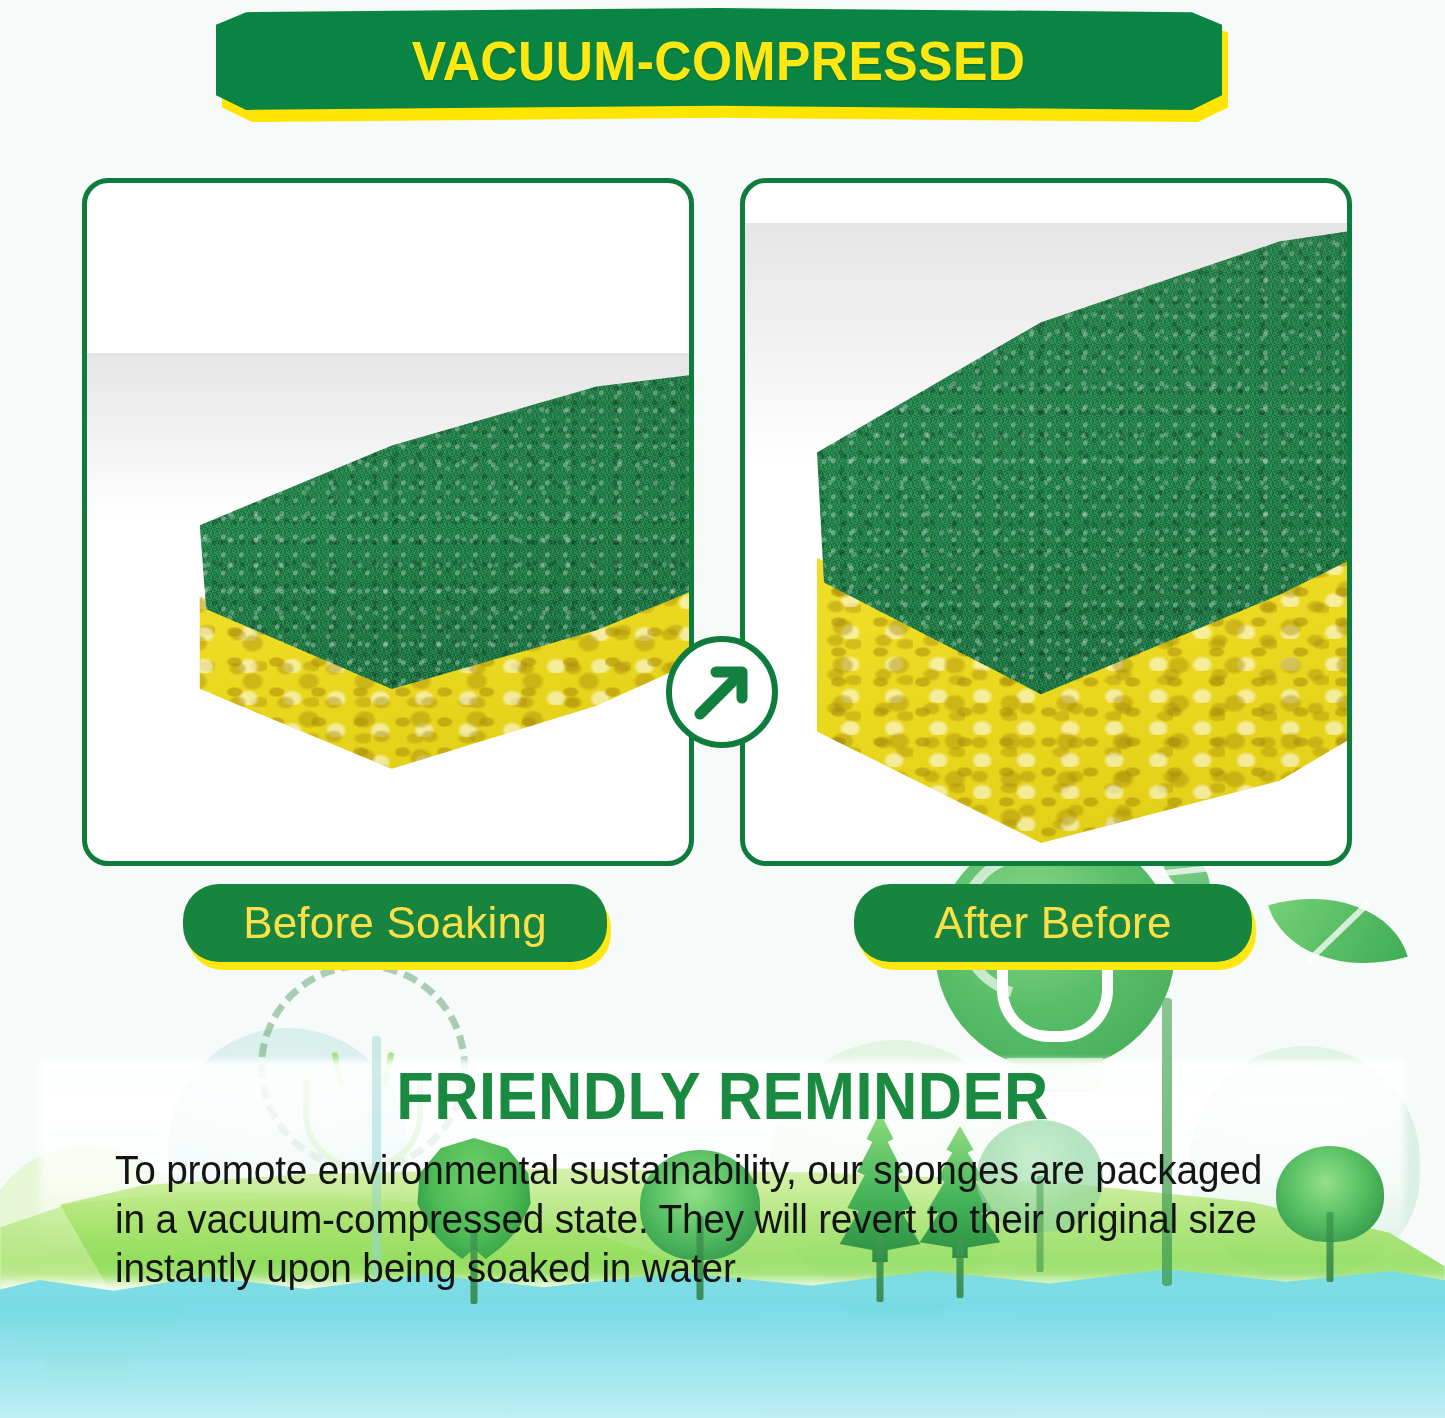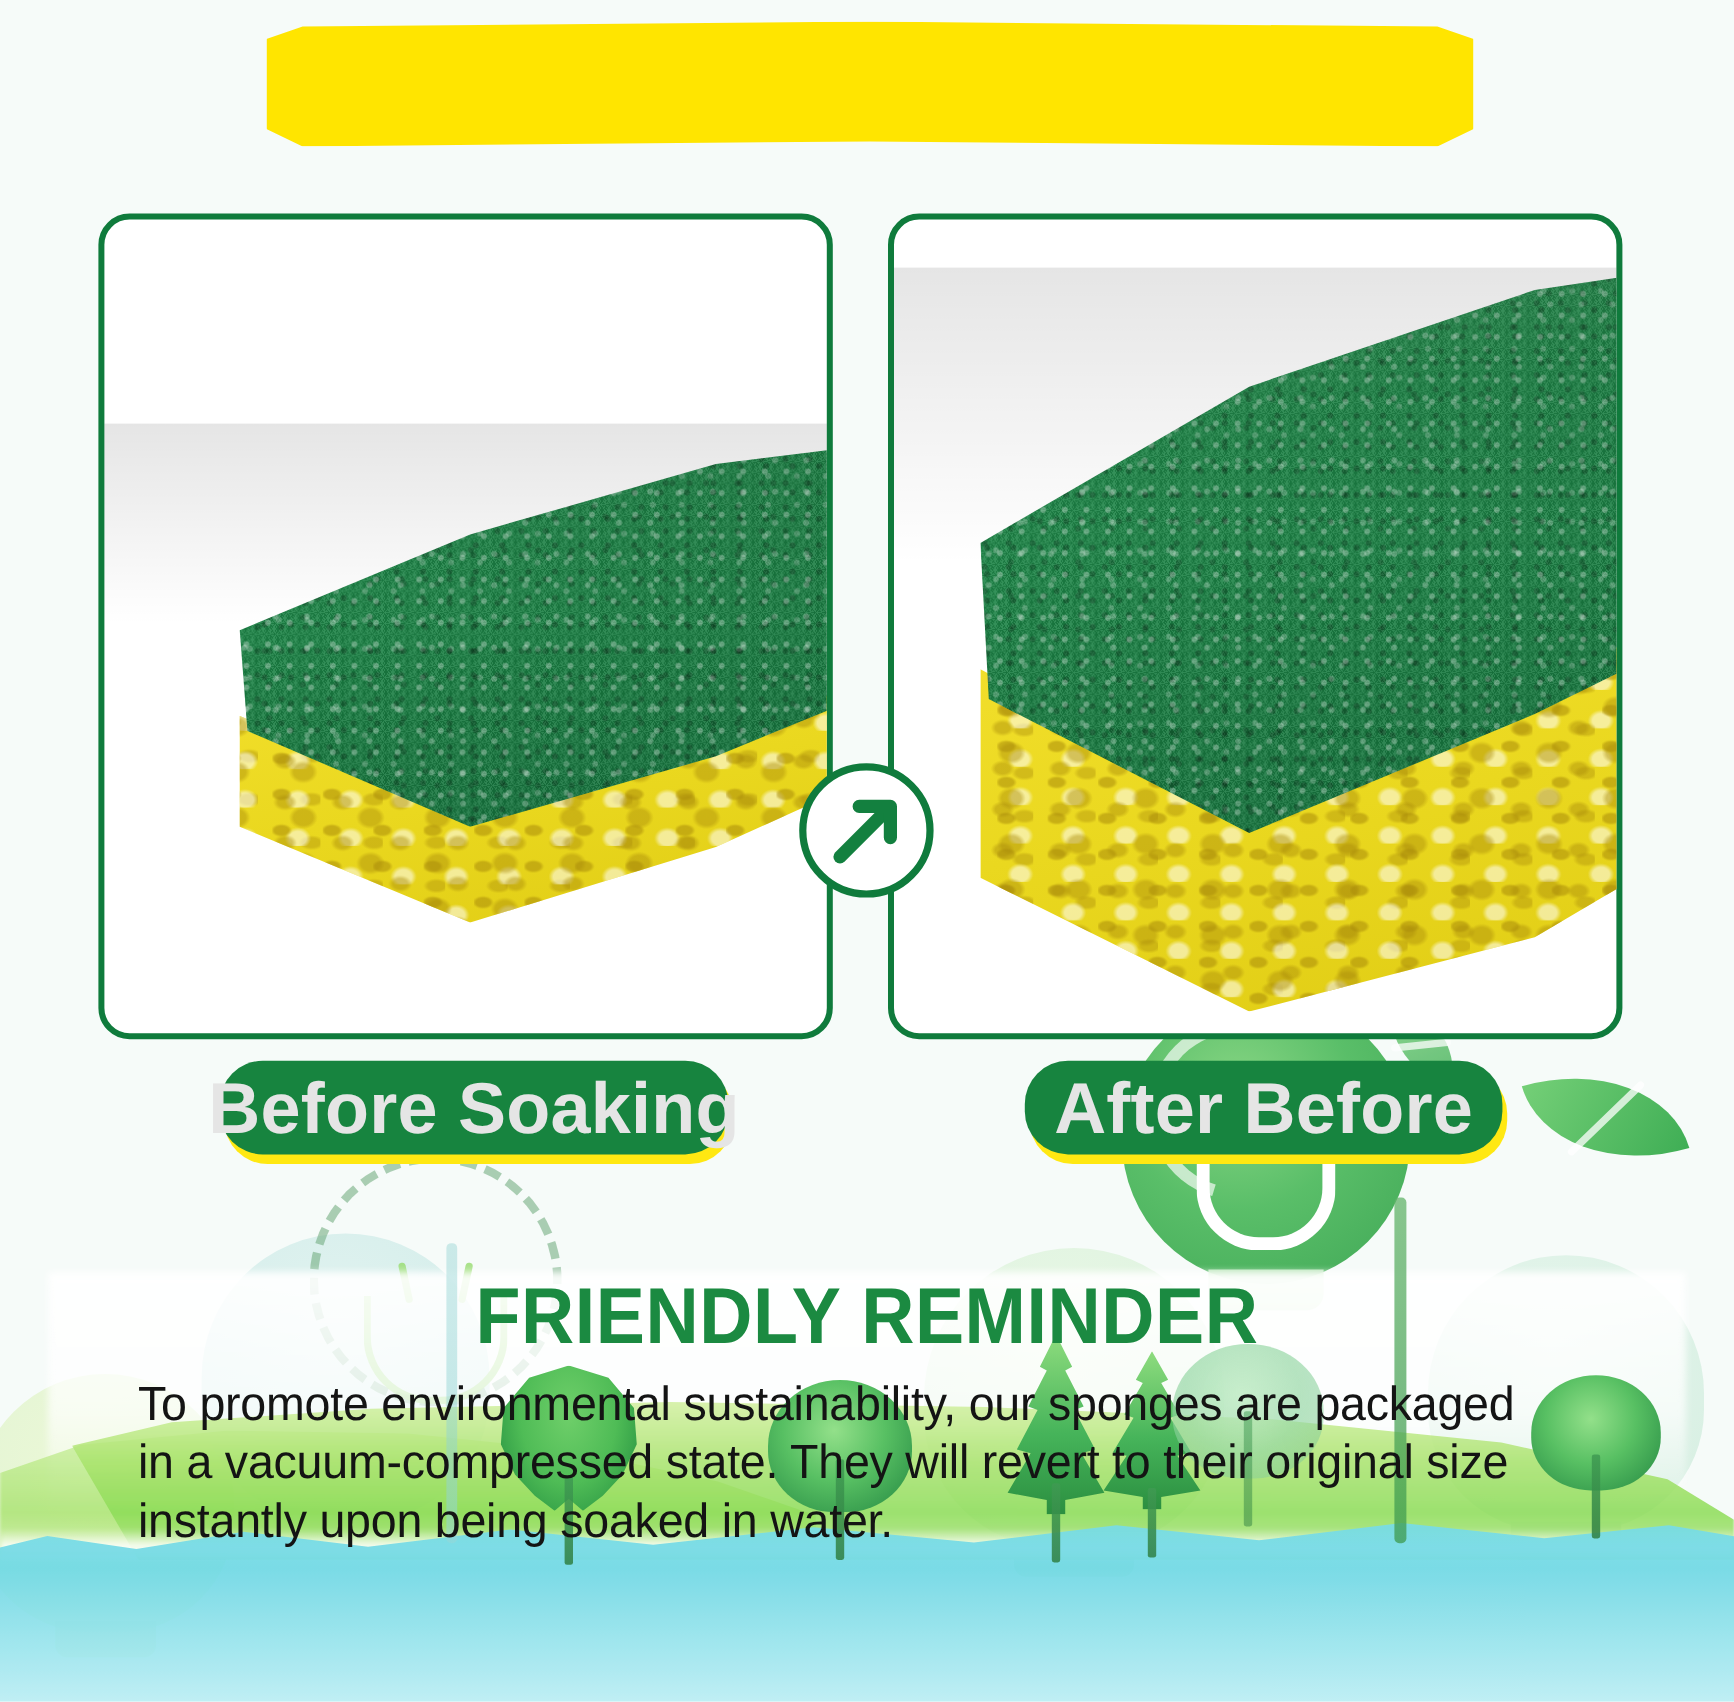--- a/index.html
+++ b/index.html
@@ -244,21 +244,21 @@
   .pill-wrap{ position:absolute; z-index:6; }
   .pill-shadow{
     position:absolute; left:4px; top:8px; width:100%; height:100%;
     background:#ffe812; border-radius:36px;
   }
   .pill{
     position:relative; height:78px; border-radius:36px; background:#17843f;
     display:flex; align-items:center; justify-content:center; padding:0 40px;
   }
   .pill span{
-    color:#e5e5e5; font-size:60px; font-weight:bold; white-space:nowrap;
+    color:#fde047; font-size:44px; font-weight:normal; white-space:nowrap;
     letter-spacing:.2px;
   }
   #label-before{ left:183px; top:884px; width:424px; height:78px; }
   #label-after { left:854px; top:884px; width:398px; height:78px; }
 
   
   #reminder{ position:absolute; left:0; top:1058px; width:1445px; z-index:6; }
   #reminder-title{
     text-align:center; color:#1b8a41; font-weight:bold; font-size:66px;
     letter-spacing:.5px; transform:scaleX(.93);
@@ -344,20 +344,23 @@
     <div class="crown round pale" style="width:126px;height:112px;"></div>
       <div class="trunk" style="height:96px;opacity:.5;"></div>
   </div>
 
   <div class="pole" style="left:372px; height:250px;"></div>
   <div class="pole green" style="left:1162px; height:288px;"></div>
 </div>
 
 <div id="banner-wrap">
   <div class="banner-shadow"></div>
+  <div class="banner">
+    <div class="banner-text">VACUUM-COMPRESSED</div>
+  </div>
 </div>
 
 <div id="compare">
 
   <div class="panel left">
     <div class="sponge" id="sponge-before">
       <div class="sp-foam"></div>
       <div class="sp-scrub"></div>
       <div class="sp-edge"></div>
     </div>

